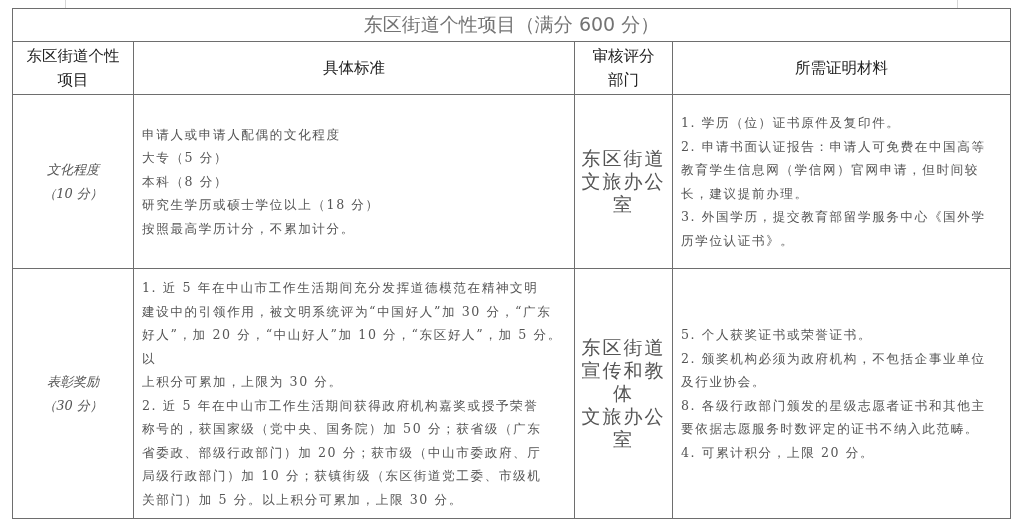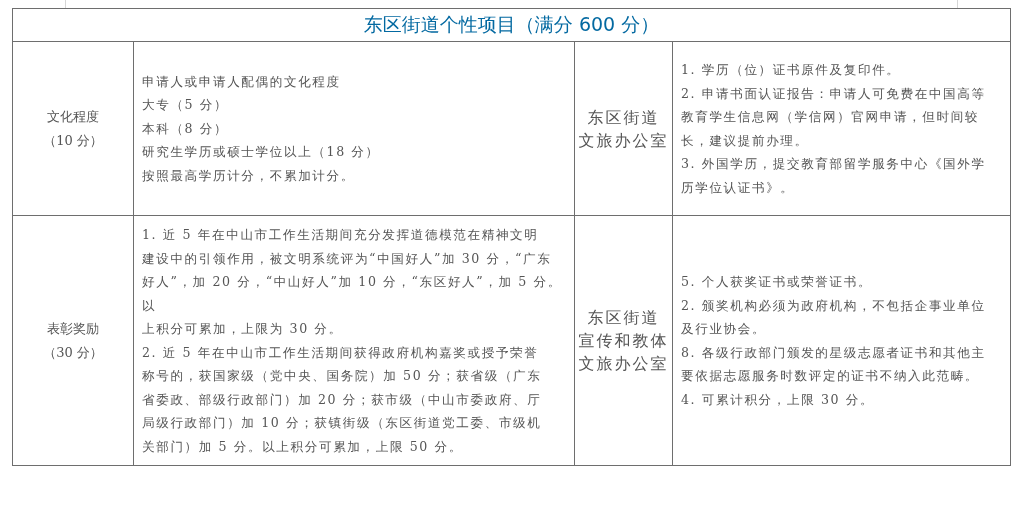--- a/index.html
+++ b/index.html
@@ -2,46 +2,58 @@
 <html><head>
 <meta charset="utf-8">
 <style>
   html, body { margin:0; padding:0; background:#ffffff; }
   body { width:1017px; height:532px; position:relative; overflow:hidden;
          font-family:"DejaVu Sans", sans-serif; color:#333; }
   .faint-line { position:absolute; top:0; width:1px; height:9px; background:#d6d6d6; }
   table.score { position:absolute; left:12px; top:8px; width:998px;
                 border-collapse:collapse; table-layout:fixed; }
   table.score td, table.score th { border:1.5px solid #6e6e6e; padding:0; }
-  .title-cell { height:32px; text-align:center; font-size:19px; color:#0369a1; font-weight:normal; }
+  .title-cell { height:32px; text-align:center; font-size:19px; color:#737373; font-weight:normal; }
   .hdr { height:52px; text-align:center; font-size:15.5px; color:#222; font-weight:normal; line-height:24px; }
-  .item-cell { text-align:center; font-family:"DejaVu Serif", serif; font-size:13px; color:#555; line-height:24px; }
+  .item-cell { text-align:center; font-family:"DejaVu Serif", serif; font-size:13px; color:#555; line-height:24px;font-style:italic; }
   .body-cell { font-family:"DejaVu Serif", serif; font-size:12.6px; color:#555; line-height:23.5px;
                padding:0 6px 0 8px !important; vertical-align:middle; letter-spacing:1.6px; }
-  .dept-cell { text-align:center; font-family:Liberation Serif, serif; font-size:16px; color:#555; line-height:23px; letter-spacing:2px; }
+  .dept-cell { text-align:center; font-family:Liberation Serif, serif; font-size:19px; color:#555; line-height:23px; letter-spacing:2px; }
   .line { display:block; }
   .row1 { height:174px; }
   .row2 { height:250px; }
 </style>
 </head>
 <body>
 
 <div class="faint-line" style="left:65px"></div>
 <div class="faint-line" style="left:957px"></div>
 
 <table class="score">
   <colgroup>
     <col style="width:121px">
     <col style="width:441px">
     <col style="width:98px">
     <col style="width:338px">
   </colgroup>
   <tbody>
       <tr>
     <td colspan="4" class="title-cell">东区街道个性项目（满分 600 分）</td>
+  </tr>
+  <tr>
+    <td class="hdr">
+      <span class="line">东区街道个性</span>
+      <span class="line">项目</span>
+    </td>
+    <td class="hdr">具体标准</td>
+    <td class="hdr">
+      <span class="line">审核评分</span>
+      <span class="line">部门</span>
+    </td>
+    <td class="hdr">所需证明材料</td>
   </tr>
 
   <tr class="row1">
     <td class="item-cell">
       <span class="line">文化程度</span>
       <span class="line">（10 分）</span>
     </td>
     <td class="body-cell">
       <span class="line">申请人或申请人配偶的文化程度</span>
       <span class="line">大专（5 分）</span>
@@ -70,30 +82,30 @@
     </td>
     <td class="body-cell">
       <span class="line">1. 近 5 年在中山市工作生活期间充分发挥道德模范在精神文明</span>
       <span class="line">建设中的引领作用，被文明系统评为“中国好人”加 30 分，“广东</span>
       <span class="line">好人”，加 20 分，“中山好人”加 10 分，“东区好人”，加 5 分。以</span>
       <span class="line">上积分可累加，上限为 30 分。</span>
       <span class="line">2. 近 5 年在中山市工作生活期间获得政府机构嘉奖或授予荣誉</span>
       <span class="line">称号的，获国家级（党中央、国务院）加 50 分；获省级（广东</span>
       <span class="line">省委政、部级行政部门）加 20 分；获市级（中山市委政府、厅</span>
       <span class="line">局级行政部门）加 10 分；获镇街级（东区街道党工委、市级机</span>
-      <span class="line">关部门）加 5 分。以上积分可累加，上限 50 分。</span>
+      <span class="line">关部门）加 5 分。以上积分可累加，上限 30 分。</span>
     </td>
     <td class="dept-cell">
       <span class="line">东区街道</span>
       <span class="line">宣传和教体</span>
       <span class="line">文旅办公室</span>
     </td>
     <td class="body-cell">
       <span class="line">5. 个人获奖证书或荣誉证书。</span>
       <span class="line">2. 颁奖机构必须为政府机构，不包括企事业单位</span>
       <span class="line">及行业协会。</span>
       <span class="line">8. 各级行政部门颁发的星级志愿者证书和其他主</span>
       <span class="line">要依据志愿服务时数评定的证书不纳入此范畴。</span>
-      <span class="line">4. 可累计积分，上限 30 分。</span>
+      <span class="line">4. 可累计积分，上限 20 分。</span>
     </td>
   </tr>
 </tbody>
   </table>
 
 </body></html>

